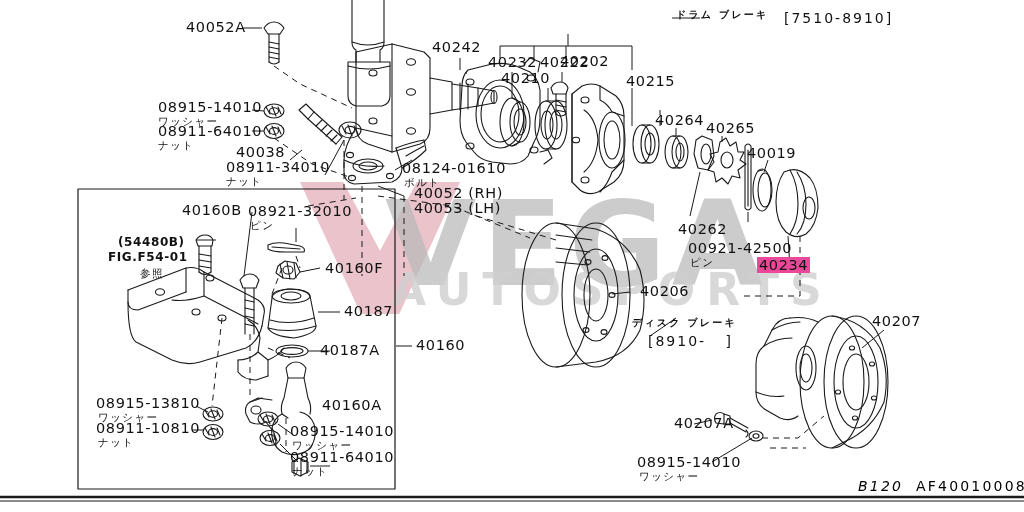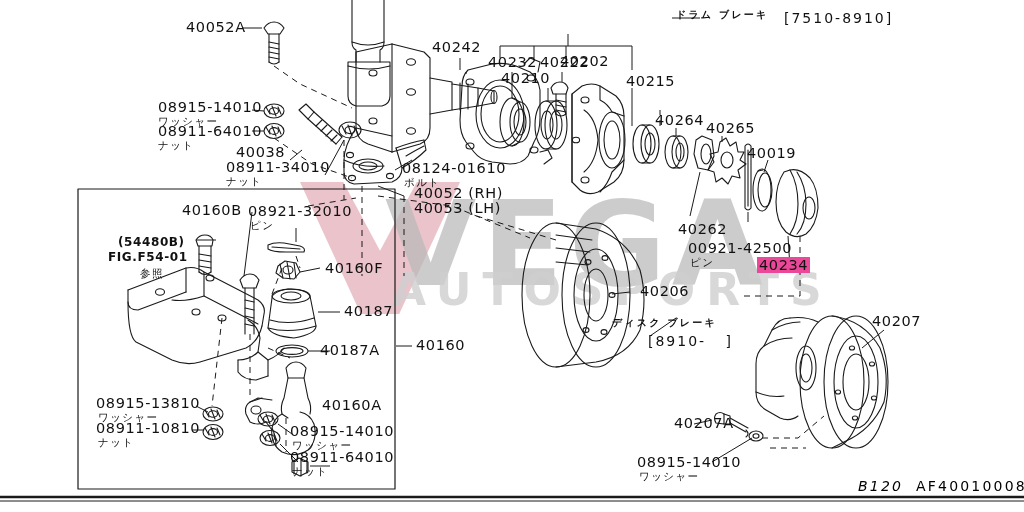--- a/index.html
+++ b/index.html
@@ -472,21 +472,21 @@
   <div class="lbl" style="left:747px;top:146px;">40019</div>
 
   <div class="lbl" style="left:678px;top:222px;">40262</div>
   <div class="lbl" style="left:688px;top:241px;">00921-42500</div>
   <div class="lbl jp" style="left:690px;top:257px;">ピン</div>
 
   <div class="lbl" style="left:757px;top:258px;"><span class="hi">40234</span></div>
 
   <div class="lbl" style="left:640px;top:284px;">40206</div>
 
-  <div class="lbl jphdr" style="left:612px;top:318px;">ディスク ブレーキ</div>
+  <div class="lbl jphdr" style="left:632px;top:318px;">ディスク ブレーキ</div>
   <div class="lbl hdr" style="left:648px;top:334px;">[8910-   ]</div>
   <div class="lbl" style="left:872px;top:314px;">40207</div>
   <div class="lbl" style="left:674px;top:416px;">40207A</div>
   <div class="lbl" style="left:637px;top:455px;">08915-14010</div>
   <div class="lbl jp" style="left:639px;top:471px;">ワッシャー</div>
 
   <div class="lbl" style="left:182px;top:203px;">40160B</div>
   <div class="lbl" style="left:248px;top:204px;">08921-32010</div>
   <div class="lbl jp" style="left:250px;top:220px;">ピン</div>
 

